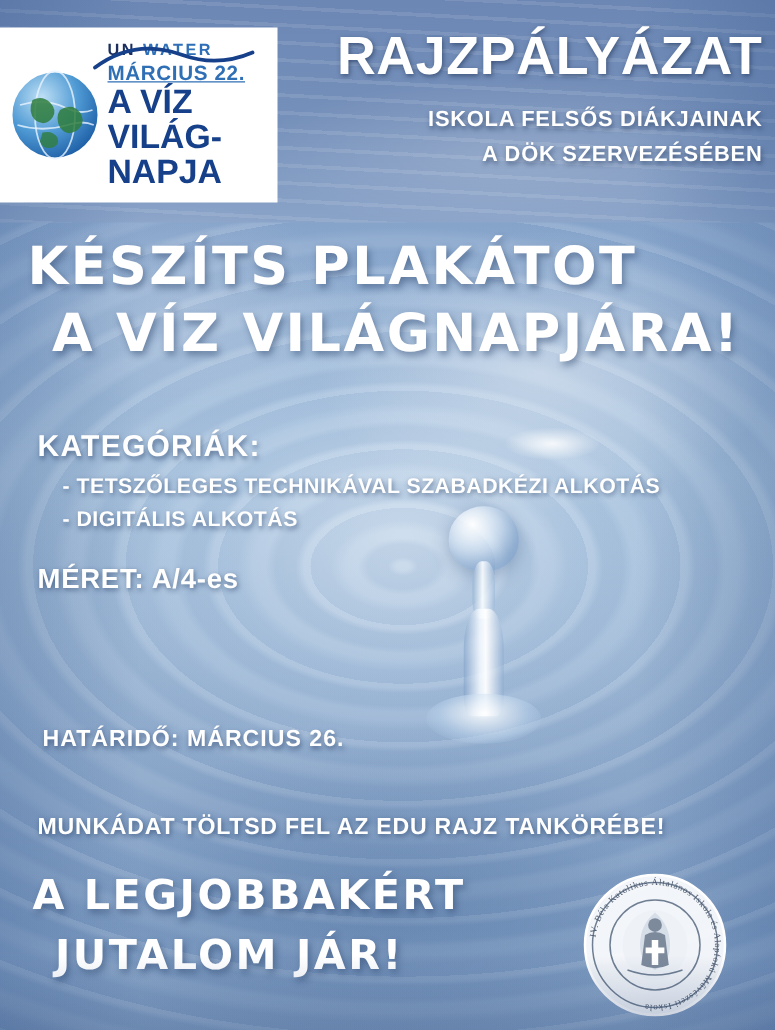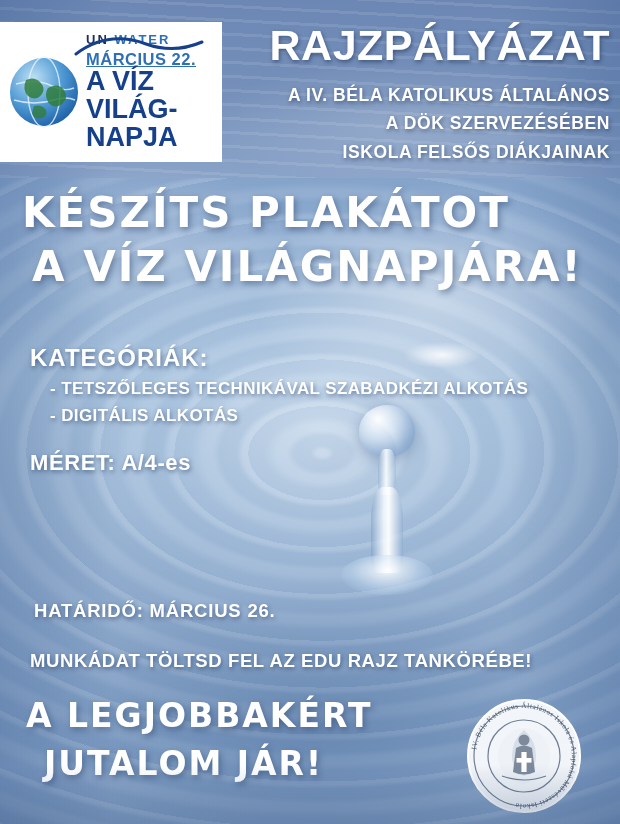--- a/index.html
+++ b/index.html
@@ -198,21 +198,21 @@
     left: 22px; top: 186px;
     width: 580px;
     color: #ffffff;
     font-family: "DejaVu Sans", sans-serif;
     font-weight: 700;
     font-size: 42px;
     line-height: 1.28;
     letter-spacing: 2px;
     text-shadow: 2px 3px 6px rgba(30,55,95,0.45);
   }
-  .headline .l2 { padding-left: 10px; }
+  .headline .l2 { padding-left: 10px; text-align: center; }
 
   
   .cat-block {
     position: absolute;
     left: 30px; top: 344px;
     width: 560px;
     color: #ffffff;
     text-shadow: 1px 2px 4px rgba(25,50,90,0.55);
   }
   .cat-title {
@@ -230,21 +230,21 @@
   .cat-size {
     margin-top: 24px;
     font-size: 22px;
     font-weight: 700;
     letter-spacing: .6px;
   }
 
   
   .deadline {
     position: absolute;
-    left: 34px; top: 600px;
+    left: 34px; top: 580px;
     color: #ffffff;
     font-size: 18.5px;
     font-weight: 700;
     letter-spacing: .8px;
     text-shadow: 1px 2px 4px rgba(25,50,90,0.55);
   }
   .upload {
     position: absolute;
     left: 30px; top: 650px;
     color: #ffffff;
@@ -331,23 +331,22 @@
       <div class="napja">NAPJA</div>
     </div>
     <svg class="logo-swoosh" viewBox="0 0 130 26">
       <path d="M2 18 Q34 -6 72 8 Q100 18 128 6" stroke="#16408a" stroke-width="3" fill="none" stroke-linecap="round"></path>
     </svg>
   </div>
 
   <div class="head-right">
     <div class="head-title">RAJZPÁLYÁZAT</div>
     <div class="head-sub">
-      <div>A IV. BÉLA KATOLIKUS ÁLTALÁNOS</div>
+      <div>ISKOLA FELSŐS DIÁKJAINAK</div>
       <div>A DÖK SZERVEZÉSÉBEN</div>
-      <div>ISKOLA FELSŐS DIÁKJAINAK</div>
     </div>
   </div>
 
   <div class="headline">
     <div class="l1">KÉSZÍTS PLAKÁTOT</div>
     <div class="l2">A VÍZ VILÁGNAPJÁRA!</div>
   </div>
 
   <div class="cat-block">
     <div class="cat-title">KATEGÓRIÁK:</div>

